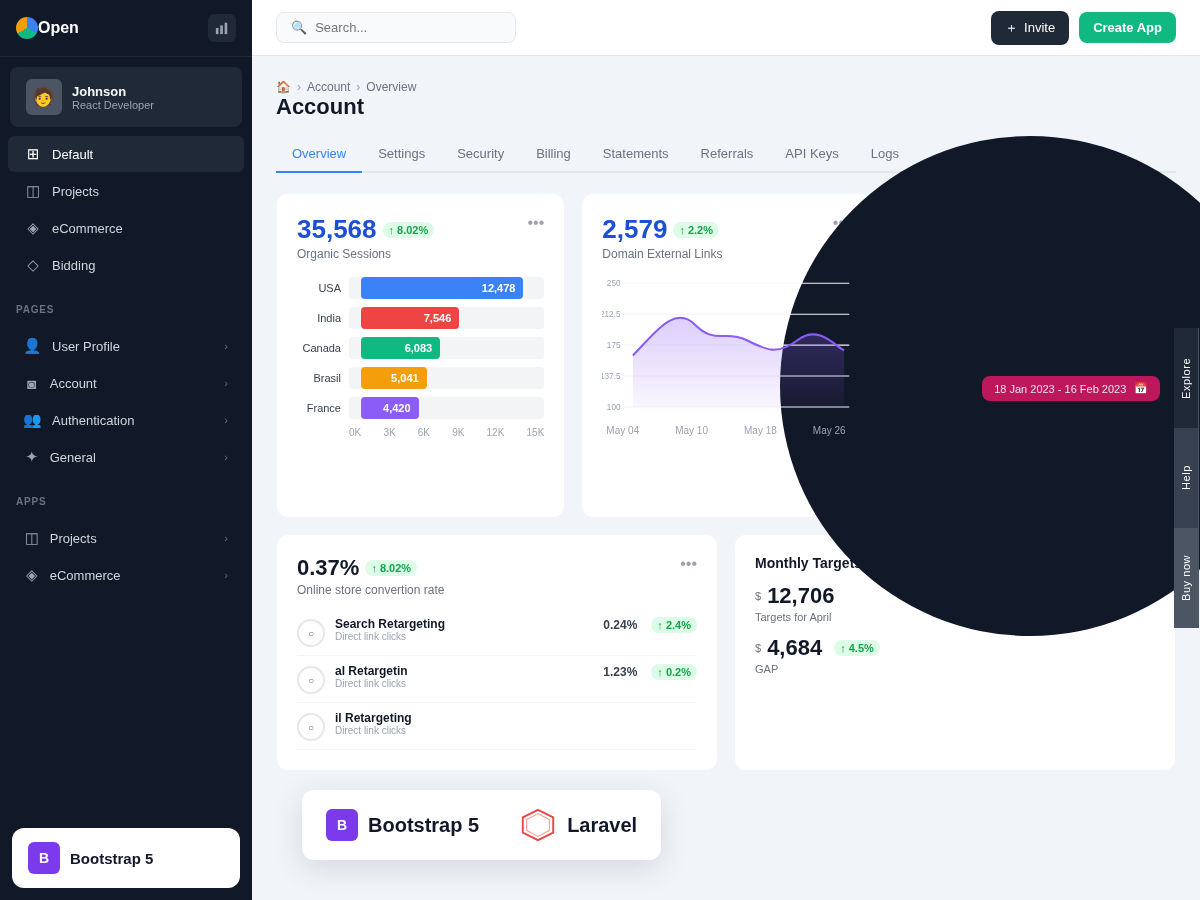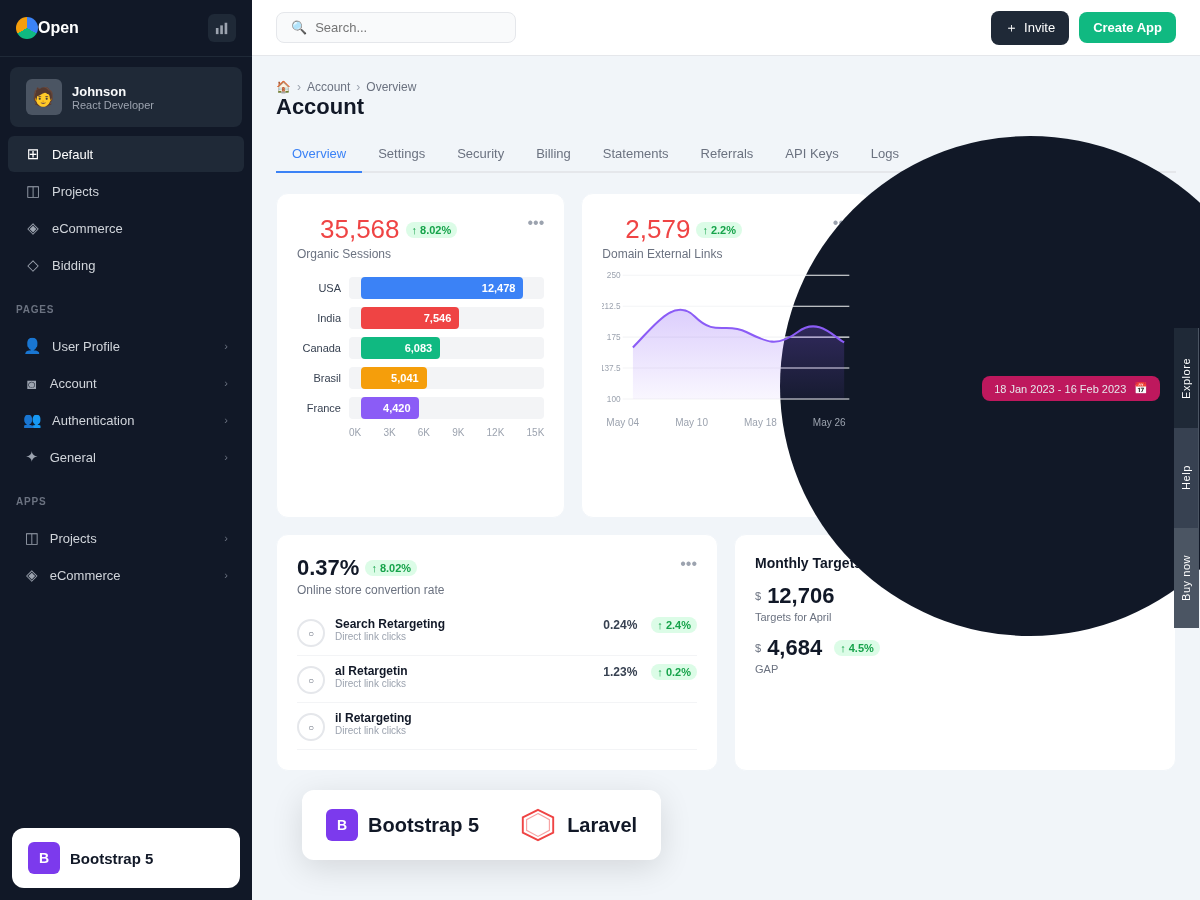--- a/index.html
+++ b/index.html
@@ -218,21 +218,21 @@
       background: #fff;
       border-radius: 12px;
       padding: 20px;
       border: 1px solid #f1f5f9;
     }
 
     .stat-header {
       display: flex; align-items: flex-start; justify-content: space-between;
       margin-bottom: 4px;
     }
-    .stat-number { font-size: 26px; font-weight: 400; color: #ef4444; margin-left: 23px; }
+    .stat-number { font-size: 26px; font-weight: 700; color: #1d4ed8; }
     .stat-badge {
       display: flex; align-items: center; gap: 3px;
       font-size: 11px; font-weight: 600;
       padding: 2px 6px;
       border-radius: 10px;
       margin-left: 6px;
     }
     .badge-up { background: #dcfce7; color: #16a34a; }
     .badge-down { background: #fee2e2; color: #dc2626; }
     .stat-label { font-size: 12px; color: #6b7280; margin-top: 2px; }
@@ -250,21 +250,21 @@
       display: flex; align-items: center; gap: 8px;
       margin-bottom: 8px;
     }
     .bar-label { font-size: 11px; color: #374151; width: 44px; text-align: right; flex-shrink: 0; }
     .bar-container { flex: 1; background: #f3f4f6; border-radius: 4px; height: 22px; position: relative; }
     .bar-fill { height: 100%; border-radius: 4px; display: flex; align-items: center; justify-content: flex-end; padding-right: 8px; margin-left: 12px; }
     .bar-value { font-size: 11px; font-weight: 600; color: #fff; }
     .bar-axis { display: flex; justify-content: space-between; font-size: 10px; color: #9ca3af; margin-top: 1px; padding-left: 52px; }
 
     
-    .line-chart-area { margin-top: 4px; position: relative; }
+    .line-chart-area { margin-top: 12px; position: relative; }
     .line-chart-svg { width: 100%; }
     .chart-x-labels { display: flex; justify-content: space-between; font-size: 10px; color: #9ca3af; padding: 0 4px; margin-top: 4px; }
 
     
     .social-list { margin-top: 12px; }
     .social-item {
       display: flex; align-items: center; justify-content: space-between;
       padding: 7px 0;
       border-bottom: 1px solid #f3f4f6;
     }

